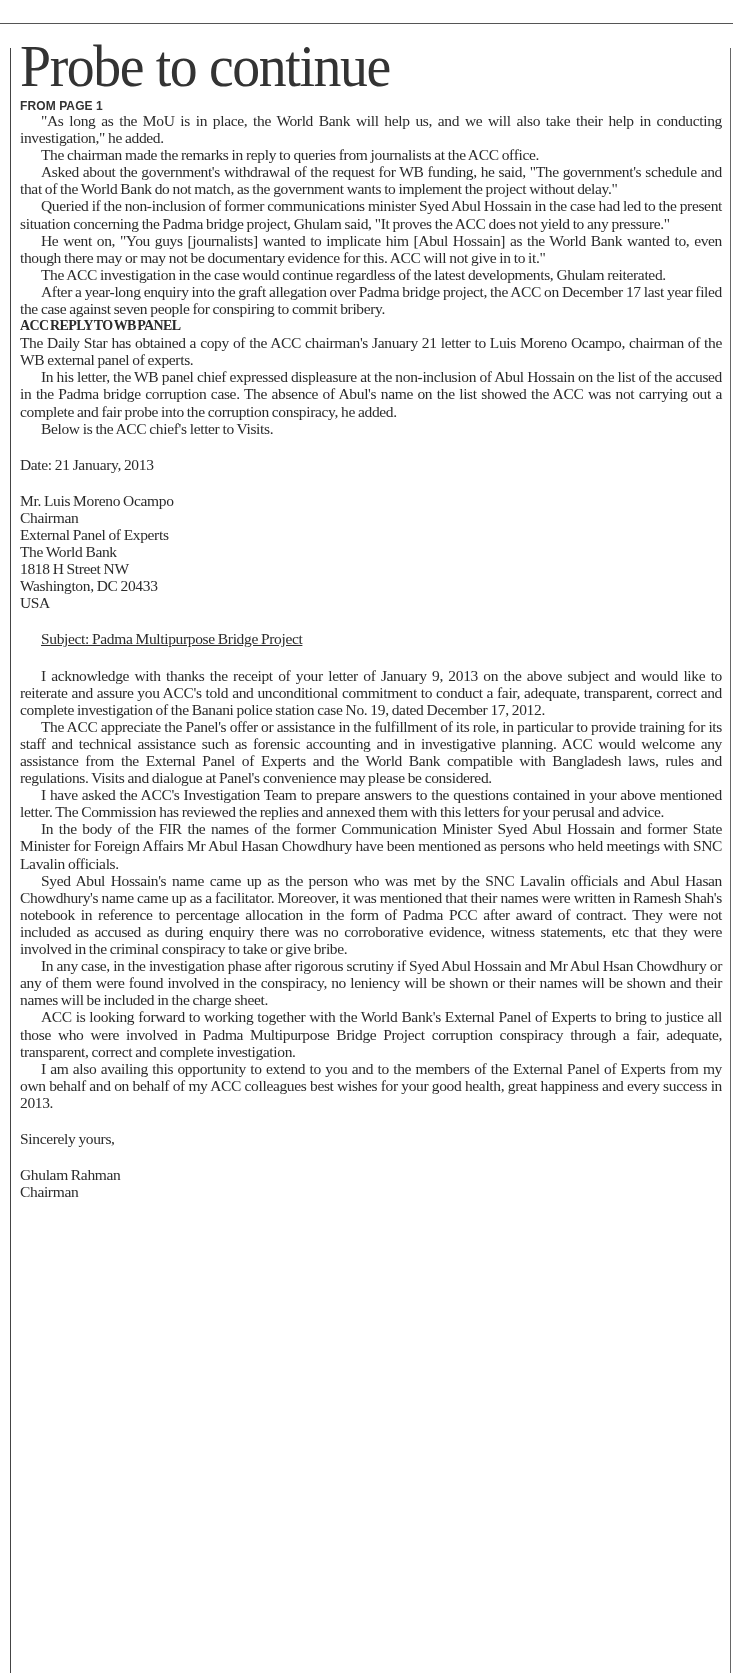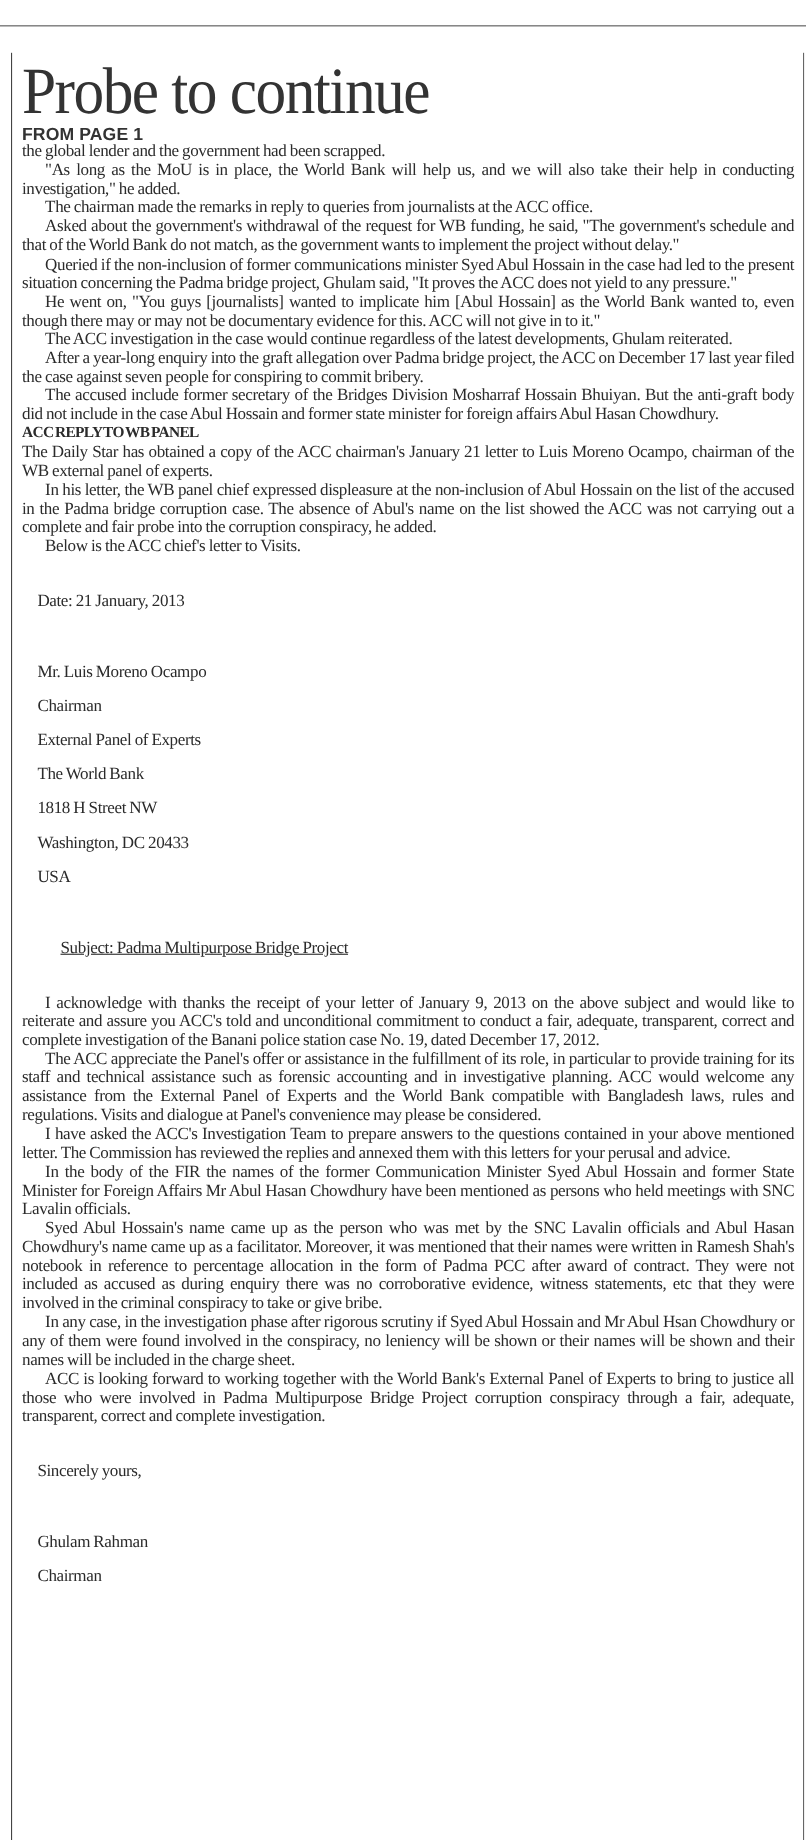--- a/index.html
+++ b/index.html
@@ -35,39 +35,39 @@
     position: absolute;
     left: 730px;
     top: 48px;
     width: 1px;
     height: 1625px;
     background: #666666;
   }
   .article {
     position: absolute;
     left: 20px;
-    top: 48px;
+    top: 31px;
     width: 702px;
   }
   .headline {
     margin: 0;
     font-family: "Liberation Serif", "DejaVu Serif", serif;
     font-weight: normal;
     font-size: 60px;
     line-height: 70px;
     letter-spacing: -1.5px;
     color: #333333;
     transform: scaleX(0.93);
     transform-origin: left center;
     white-space: nowrap;
   }
   .kicker {
     font-family: "Liberation Sans", "DejaVu Sans", sans-serif;
     font-weight: bold;
-    font-size: 16px;
+    font-size: 12px;
     line-height: 12px;
     margin-top: -1px;
     color: #333;
     letter-spacing: 0.1px;
   }
   .body-text {
     font-size: 15.5px;
     line-height: 17.1px;
     letter-spacing: -0.35px;
     word-spacing: -0.5px;
@@ -86,50 +86,48 @@
     font-weight: bold;
     font-size: 14px;
     line-height: 17px;
     letter-spacing: -0.6px;
     word-spacing: -1.5px;
   }
   .gap-lg {
     height: 19px;
   }
   .letter-block p {
-    margin: 14px;
+    margin: 0;
     text-indent: 0;
     text-align: left;
   }
   .subject {
     text-indent: 21px !important;
     text-decoration: underline;
   }
 </style>
 </head>
 <body>
 
 <div class="top-rule"></div>
 <div class="left-border"></div>
 <div class="right-border"></div>
 
 <div class="article">
   <h1 class="headline">Probe to continue</h1>
   <div class="kicker">FROM PAGE 1</div>
 
   <div class="body-text">
-    <p class="noindent">the global lender and the government had been scrapped.</p>
     <p>"As long as the MoU is in place, the World Bank will help us, and we will also take their help in conducting investigation," he added.</p>
     <p>The chairman made the remarks in reply to queries from journalists at the ACC office.</p>
     <p>Asked about the government's withdrawal of the request for WB funding, he said, "The government's schedule and that of the World Bank do not match, as the government wants to implement the project without delay."</p>
     <p>Queried if the non-inclusion of former communications minister Syed Abul Hossain in the case had led to the present situation concerning the Padma bridge project, Ghulam said, "It proves the ACC does not yield to any pressure."</p>
     <p>He went on, "You guys [journalists] wanted to implicate him [Abul Hossain] as the World Bank wanted to, even though there may or may not be documentary evidence for this. ACC will not give in to it."</p>
     <p>The ACC investigation in the case would continue regardless of the latest developments, Ghulam reiterated.</p>
     <p>After a year-long enquiry into the graft allegation over Padma bridge project, the ACC on December 17 last year filed the case against seven people for conspiring to commit bribery.</p>
-    <p>The accused include former secretary of the Bridges Division Mosharraf Hossain Bhuiyan. But the anti-graft body did not include in the case Abul Hossain and former state minister for foreign affairs Abul Hasan Chowdhury.</p>
 
     <h2 class="subhead">ACC REPLY TO WB PANEL</h2>
 
     <p class="noindent">The Daily Star has obtained a copy of the ACC chairman's January 21 letter to Luis Moreno Ocampo, chairman of the WB external panel of experts.</p>
     <p>In his letter, the WB panel chief expressed displeasure at the non-inclusion of Abul Hossain on the list of the accused in the Padma bridge corruption case. The absence of Abul's name on the list showed the ACC was not carrying out a complete and fair probe into the corruption conspiracy, he added.</p>
     <p>Below is the ACC chief's letter to Visits.</p>
 
     <div class="gap-lg"></div>
 
     <div class="letter-block">
@@ -152,20 +150,21 @@
     </div>
 
     <div>
       <p>I acknowledge with thanks the receipt of your letter of January 9, 2013 on the above subject and would like to reiterate and assure you ACC's told and unconditional commitment to conduct a fair, adequate, transparent, correct and complete investigation of the Banani police station case No. 19, dated December 17, 2012.</p>
       <p>The ACC appreciate the Panel's offer or assistance in the fulfillment of its role, in particular to provide training for its staff and technical assistance such as forensic accounting and in investigative planning. ACC would welcome any assistance from the External Panel of Experts and the World Bank compatible with Bangladesh laws, rules and regulations. Visits and dialogue at Panel's convenience may please be considered.</p>
       <p>I have asked the ACC's Investigation Team to prepare answers to the questions contained in your above mentioned letter. The Commission has reviewed the replies and annexed them with this letters for your perusal and advice.</p>
       <p>In the body of the FIR the names of the former Communication Minister Syed Abul Hossain and former State Minister for Foreign Affairs Mr Abul Hasan Chowdhury have been mentioned as persons who held meetings with SNC Lavalin officials.</p>
       <p>Syed Abul Hossain's name came up as the person who was met by the SNC Lavalin officials and Abul Hasan Chowdhury's name came up as a facilitator. Moreover, it was mentioned that their names were written in Ramesh Shah's notebook in reference to percentage allocation in the form of Padma PCC after award of contract. They were not included as accused as during enquiry there was no corroborative evidence, witness statements, etc that they were involved in the criminal conspiracy to take or give bribe.</p>
       <p>In any case, in the investigation phase after rigorous scrutiny if Syed Abul Hossain and Mr Abul Hsan Chowdhury or any of them were found involved in the conspiracy, no leniency will be shown or their names will be shown and their names will be included in the charge sheet.</p>
       <p>ACC is looking forward to working together with the World Bank's External Panel of Experts to bring to justice all those who were involved in Padma Multipurpose Bridge Project corruption conspiracy through a fair, adequate, transparent, correct and complete investigation.</p>
+      <p>I am also availing this opportunity to extend to you and to the members of the External Panel of Experts from my own behalf and on behalf of my ACC colleagues best wishes for your good health, great happiness and every success in 2013.</p>
     </div>
 
     <div class="letter-block">
       <div class="gap-lg"></div>
       <p>Sincerely yours,</p>
       <div class="gap-lg"></div>
       <p>Ghulam Rahman</p>
       <p>Chairman</p>
     </div>
   </div>

